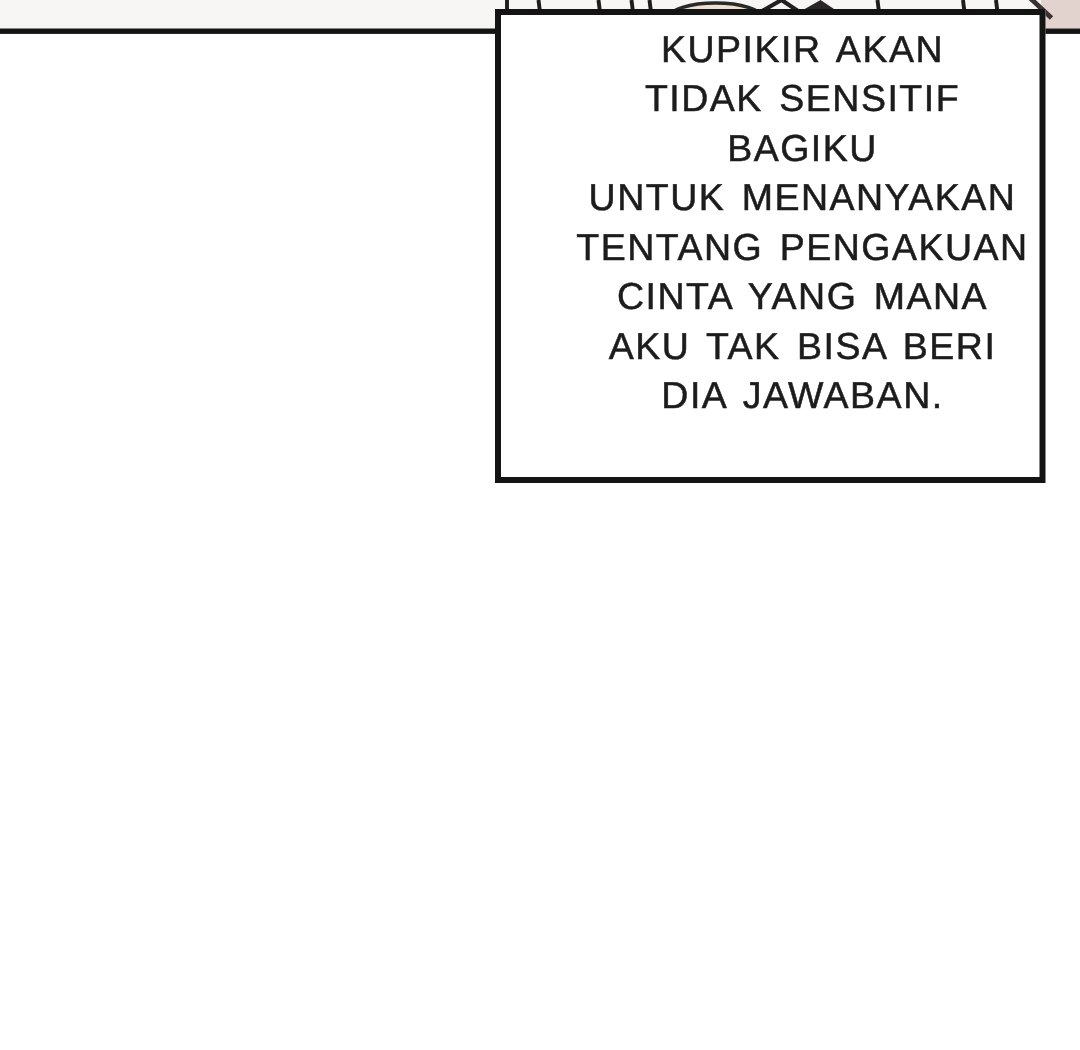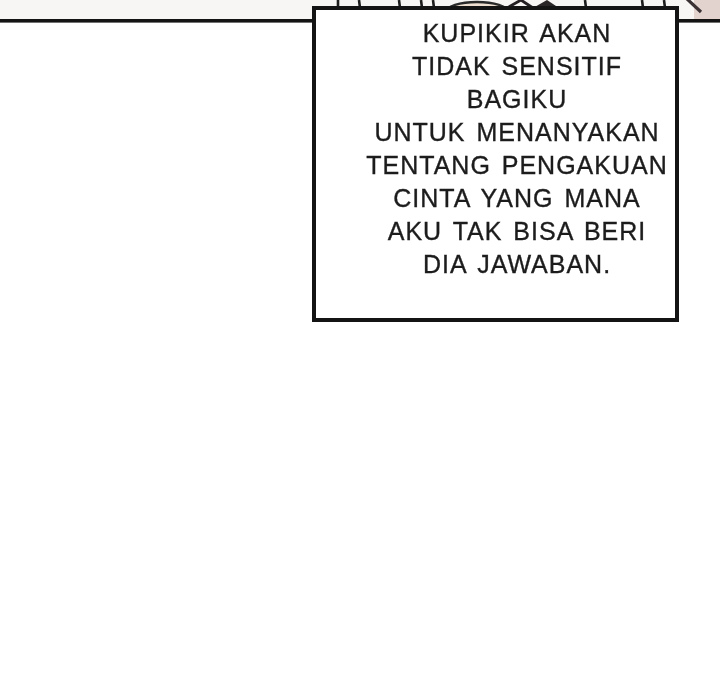--- a/index.html
+++ b/index.html
@@ -20,21 +20,21 @@
     position: absolute;
     left: 0;
     top: 0;
     width: 720px;
     height: 28px;
     z-index: 1;
   }
   
   .caption-box {
     position: absolute;
-    left: 312px;
+    left: 330px;
     top: 6px;
     width: 367px;
     height: 316px;
     box-sizing: border-box;
     background: #ffffff;
     border: 4px solid #141414;
     z-index: 2;
     display: flex;
     justify-content: center;
     align-items: flex-start;

